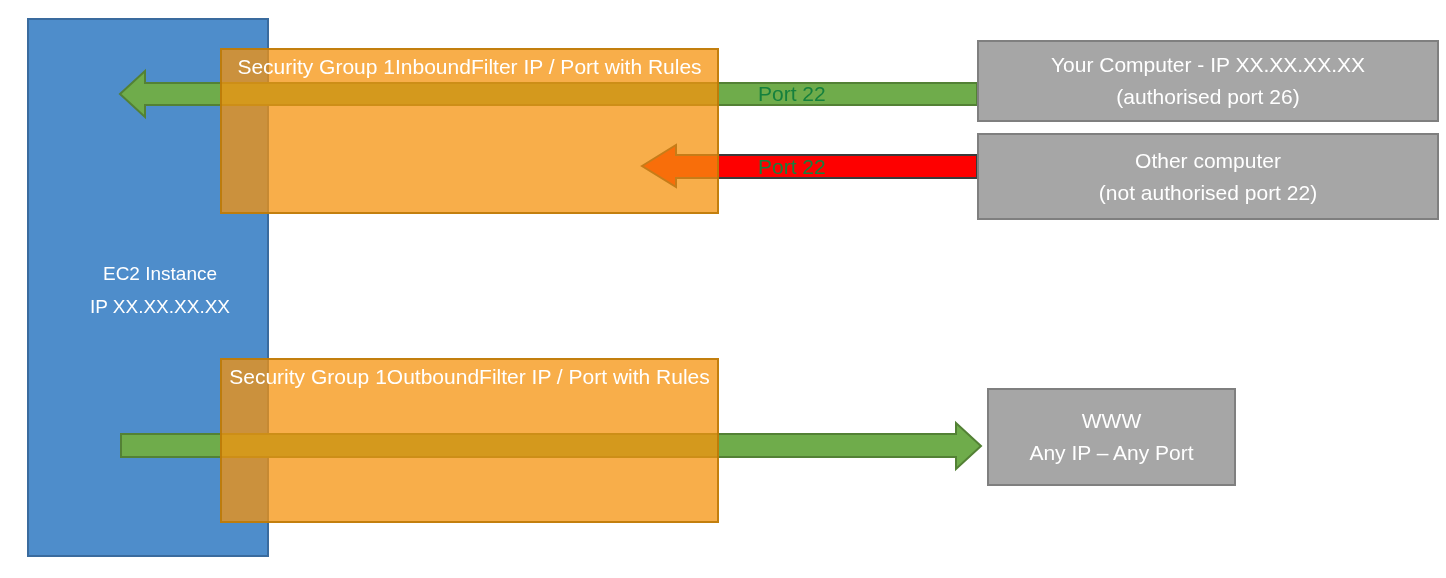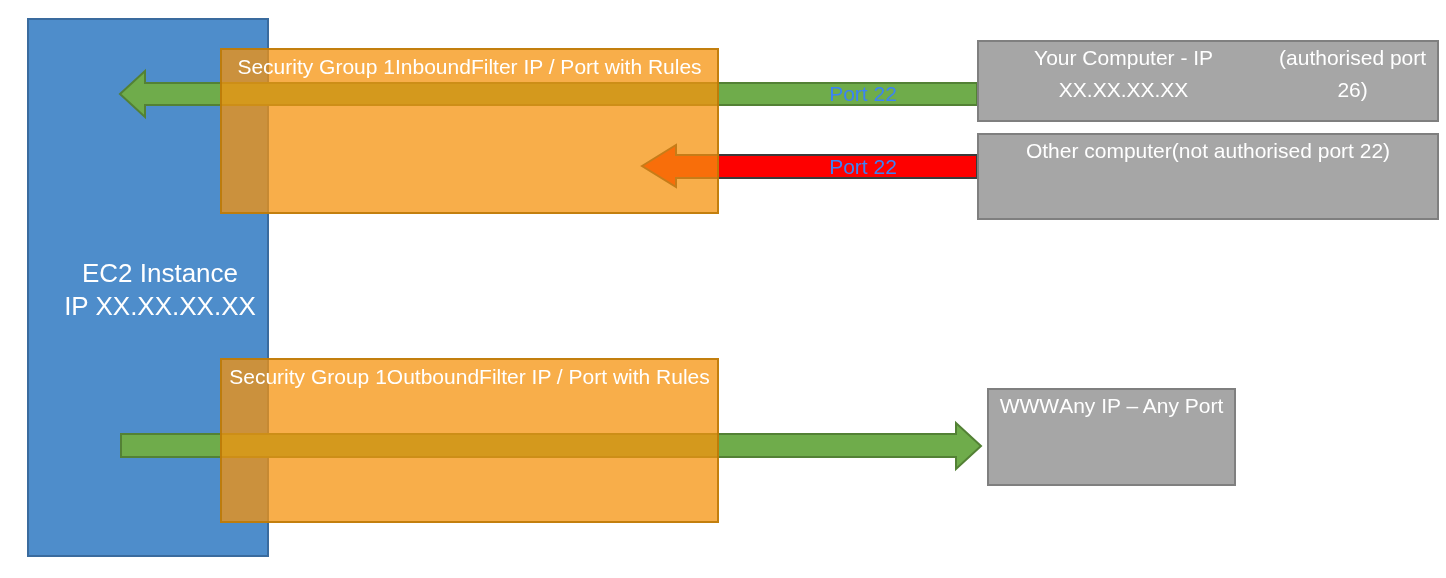--- a/index.html
+++ b/index.html
@@ -9,43 +9,43 @@
     width:1446px;height:578px;
     background:#ffffff;
     font-family:"Liberation Sans", sans-serif;
     overflow:hidden;
   }
   .node{position:absolute;color:#ffffff;text-align:center;}
   .ec2-box{
     left:27px;top:18px;width:242px;height:539px;
     background:#4E8DCB;border:2px solid #3A6B9E;z-index:1;
   }
-  .ec2-text{position:absolute;top:237px;left:0;width:100%;font-size:26px;line-height:33px;padding-left:24px;}
+  .ec2-text{position:absolute;top:237px;left:0;width:100%;font-size:19px;line-height:33px;padding-left:24px;}
   .sg-box{
     left:220px;width:499px;
     background:rgba(246,147,14,0.75);
     border:2px solid rgba(187,121,6,0.88);
     z-index:3;
     display:flex;flex-direction:row;justify-content:center;
     font-size:21px;line-height:33px;
   }
   .sg-inbound{top:48px;height:166px;}
   .sg-outbound{top:358px;height:165px;}
   .gray-box{
     background:#A6A6A6;border:2px solid #7F7F7F;z-index:4;
-    display:flex;flex-direction:row;justify-content:center;
+    display:flex;flex-direction:column;justify-content:center;
     font-size:21px;line-height:32px;
   }
   .gray-your{left:977px;top:40px;width:462px;height:82px;}
   .gray-other{left:977px;top:133px;width:462px;height:87px;}
   .gray-www{left:987px;top:388px;width:249px;height:98px;}
   #arrow-layer{position:absolute;left:0;top:0;width:1446px;height:578px;z-index:2;pointer-events:none;}
   .flow-label{
-    position:absolute;z-index:5;color:#3b82f6;font-size:21px;line-height:24px;
-    text-align:center;white-space:nowrap;
+    position:absolute;z-index:5;color:#15803d;font-size:21px;line-height:24px;
+    text-align:left;white-space:nowrap;
   }
   .lbl-in-allowed{left:758px;top:82px;width:210px;}
   .lbl-in-blocked{left:758px;top:155px;width:210px;}
   .lbl-out{left:742px;top:434px;width:210px;}
 </style>
 </head>
 <body>
 
 <div id="canvas">
 

